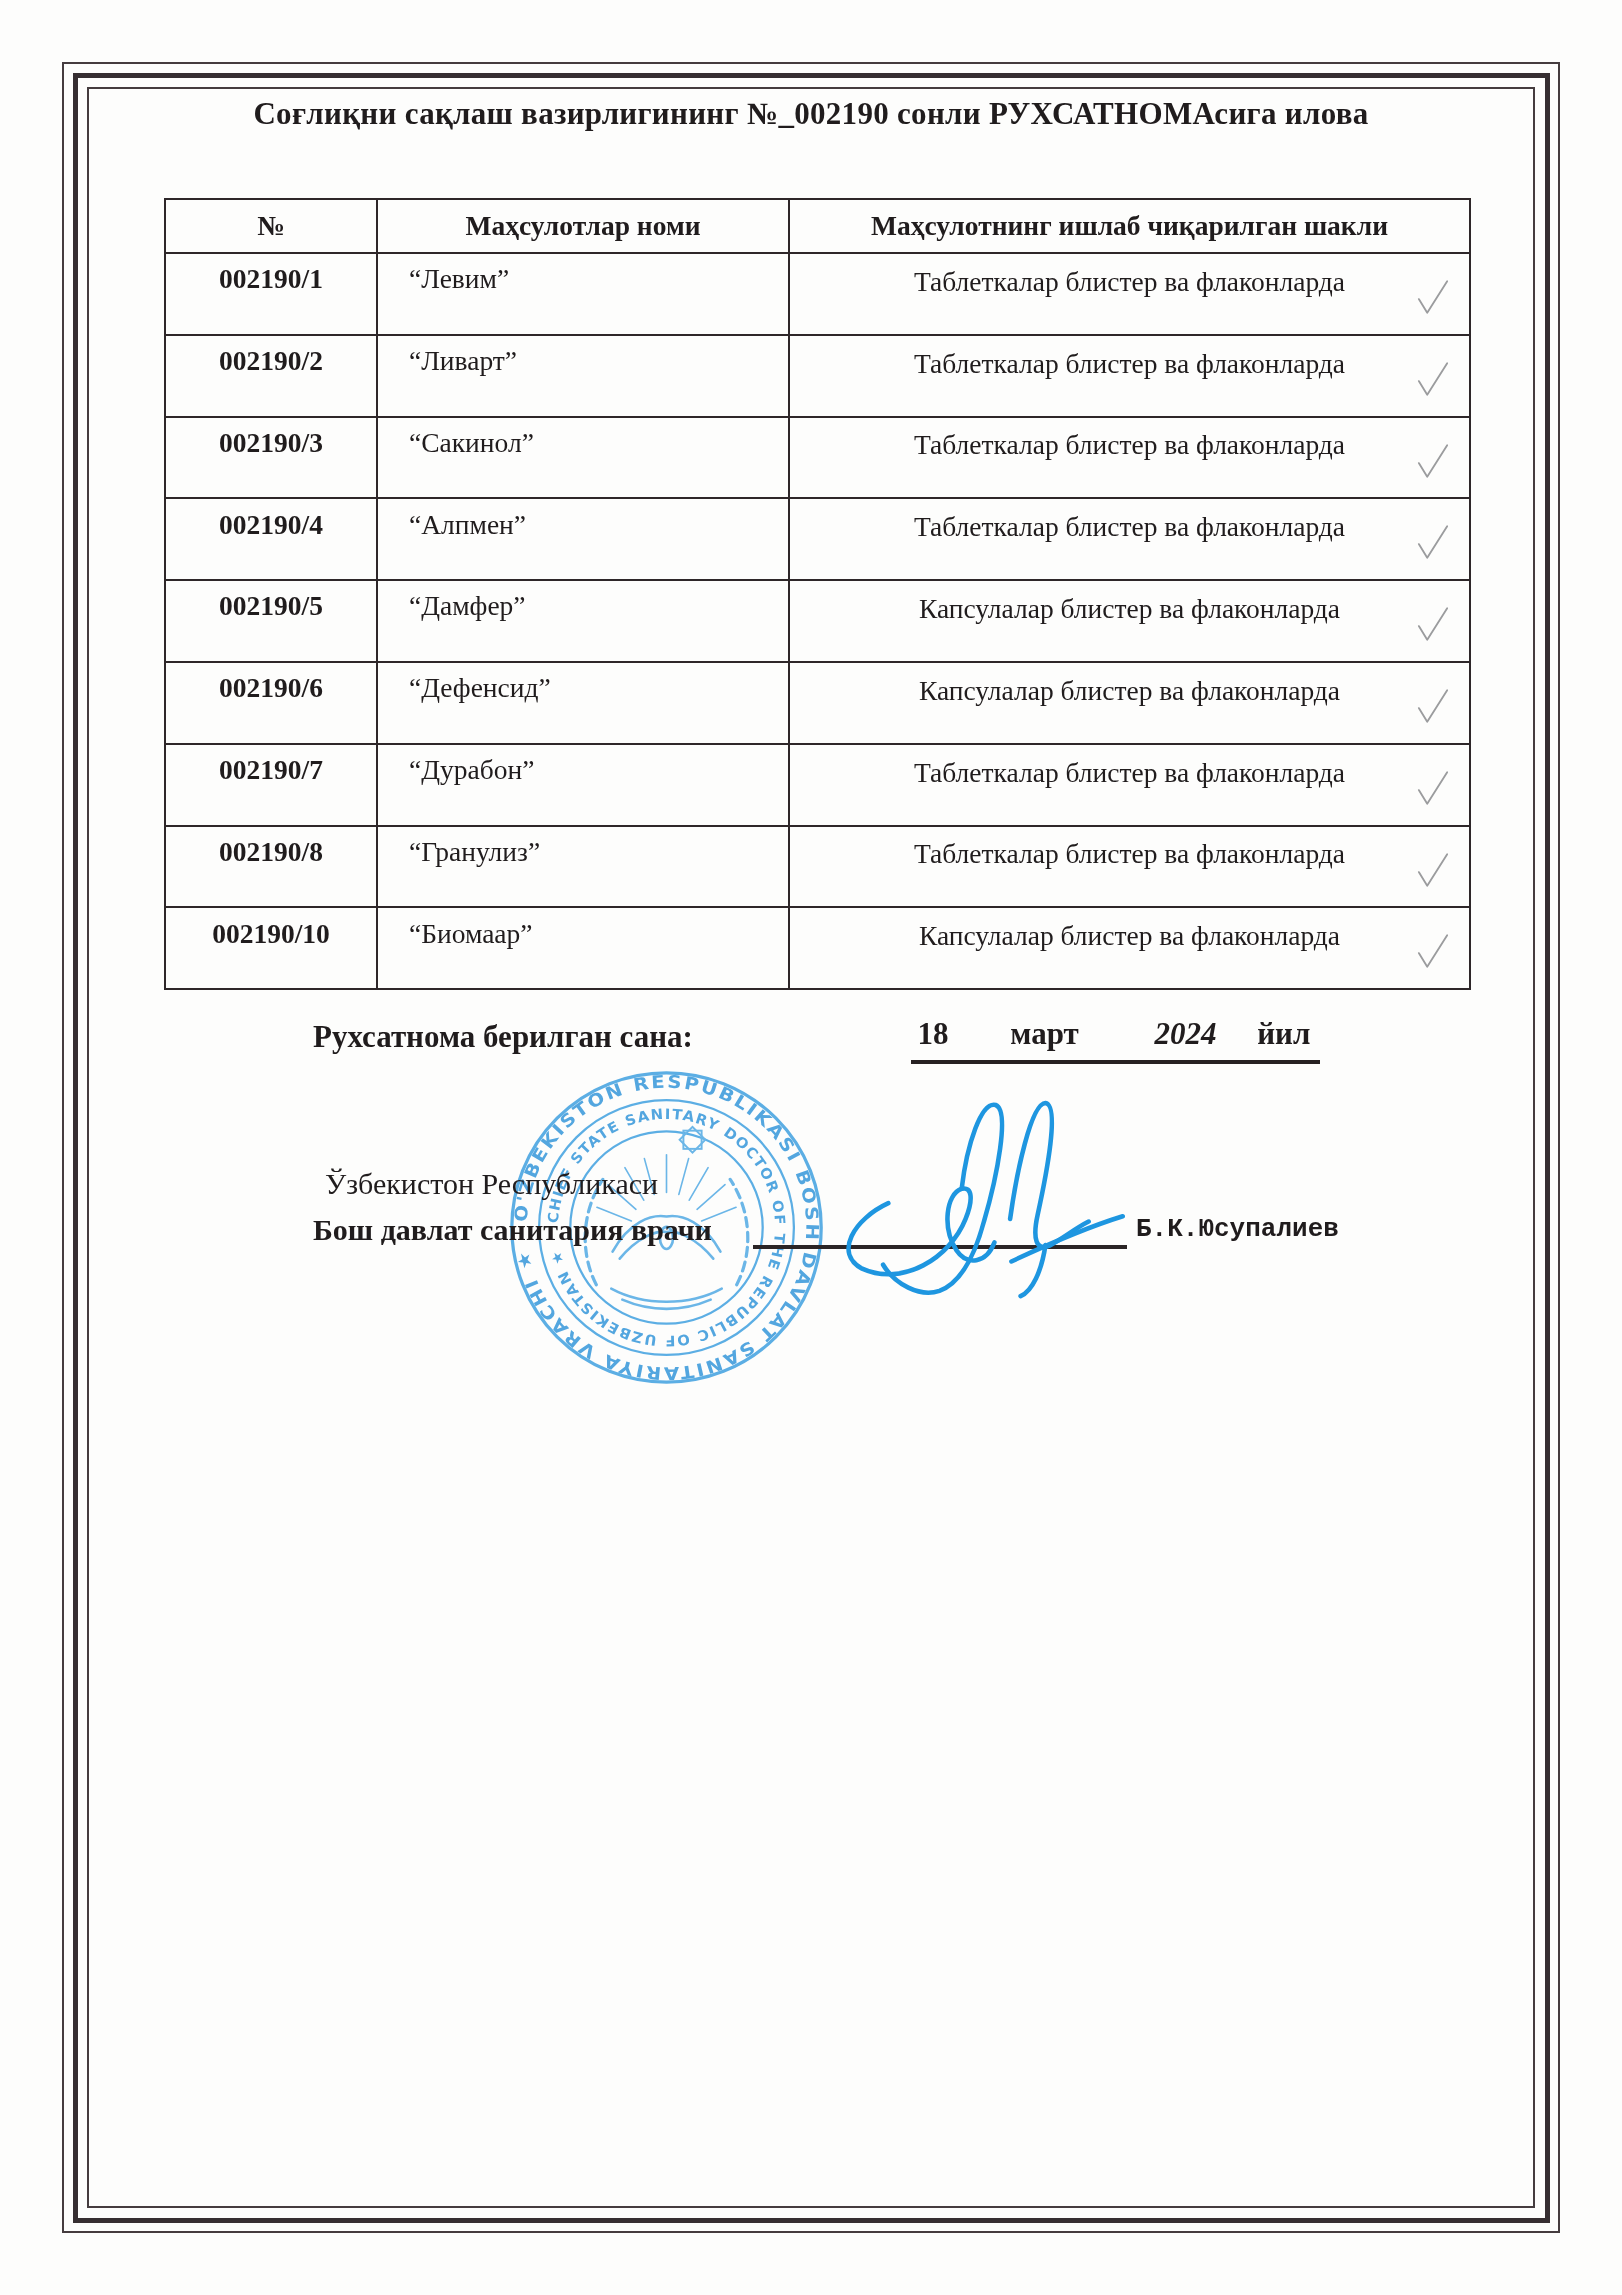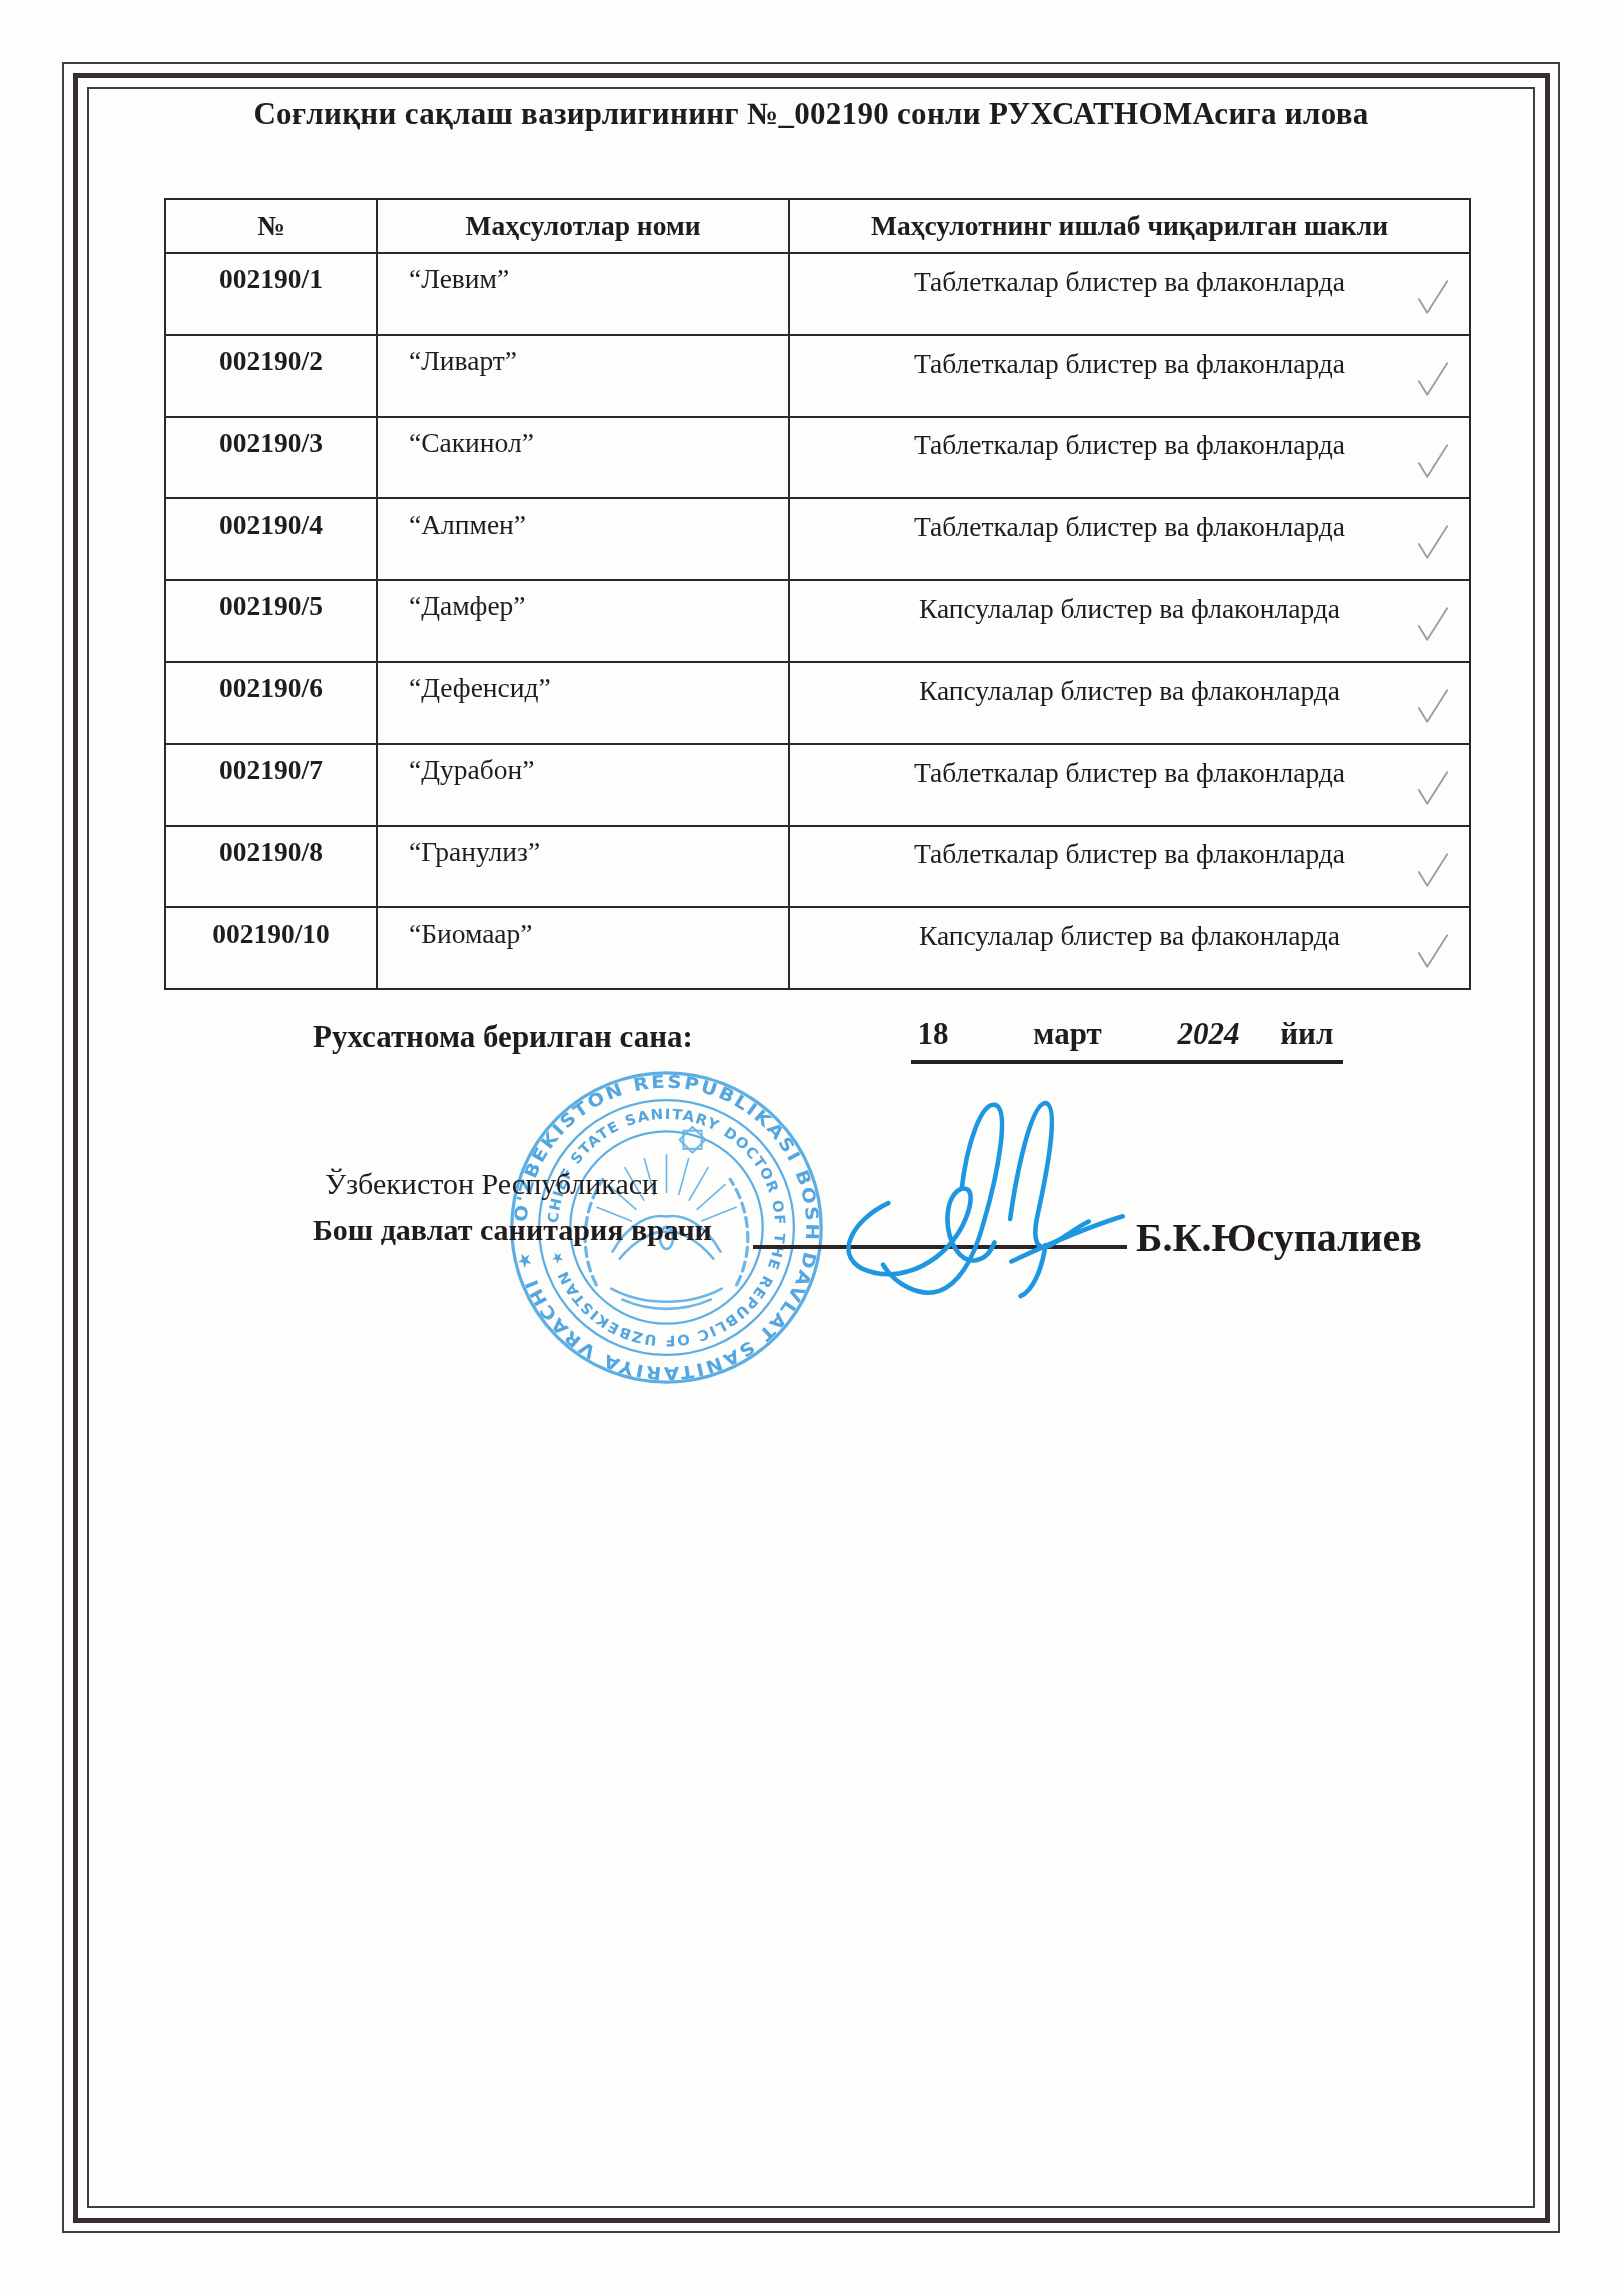--- a/index.html
+++ b/index.html
@@ -41,28 +41,28 @@
   td.cell-form{text-align:center;position:relative;padding-top:11.8px;}
   .check{position:absolute;right:17px;top:22px;width:38px;height:42px;}
   .check svg{width:100%;height:100%;}
 
   .issue-label{position:absolute;top:1019px;left:313px;font-size:31px;font-weight:bold;z-index:2;}
   .issue-value{
     position:absolute;top:1016px;left:911px;font-size:31px;font-weight:bold;z-index:2;
     border-bottom:4.6px solid #272122;padding:0 9.2px 7.9px 6.5px;white-space:nowrap;
   }
   .issue-value .tok{display:inline-block;}
-  .issue-value .tok.month{margin-left:77px;}
+  .issue-value .tok.month{margin-left:54px;}
   .issue-value .tok.year{margin-left:68px;font-style:italic;}
   .issue-value .tok.suffix{margin-left:33px;}
 
   .org-line1{position:absolute;top:1167px;left:313px;font-size:30px;font-weight:normal;z-index:2;margin-left:12px;}
   .org-line2{position:absolute;top:1213px;left:313px;font-size:30px;font-weight:bold;z-index:2;}
   .sign-rule{position:absolute;top:1245px;left:753px;width:374px;height:3.9px;background:#2b2526;z-index:2;}
-  .signatory-name{position:absolute;top:1214px;left:1136px;font-size:40px;font-weight:bold;z-index:2;}
+  .signatory-name{position:absolute;top:1214px;left:1136px;font-size:26px;font-weight:bold;z-index:2;font-family:Liberation Mono, monospace;}
 
   .stamp{position:absolute;left:504px;top:1065px;width:325px;height:325px;z-index:1;opacity:0.92;}
   .signature{position:absolute;left:815px;top:1067px;width:311px;height:239px;z-index:3;}
 </style>
 </head>
 <body>
 
 <div class="page">
   <div class="frame-outer">
     <div class="frame-mid">

